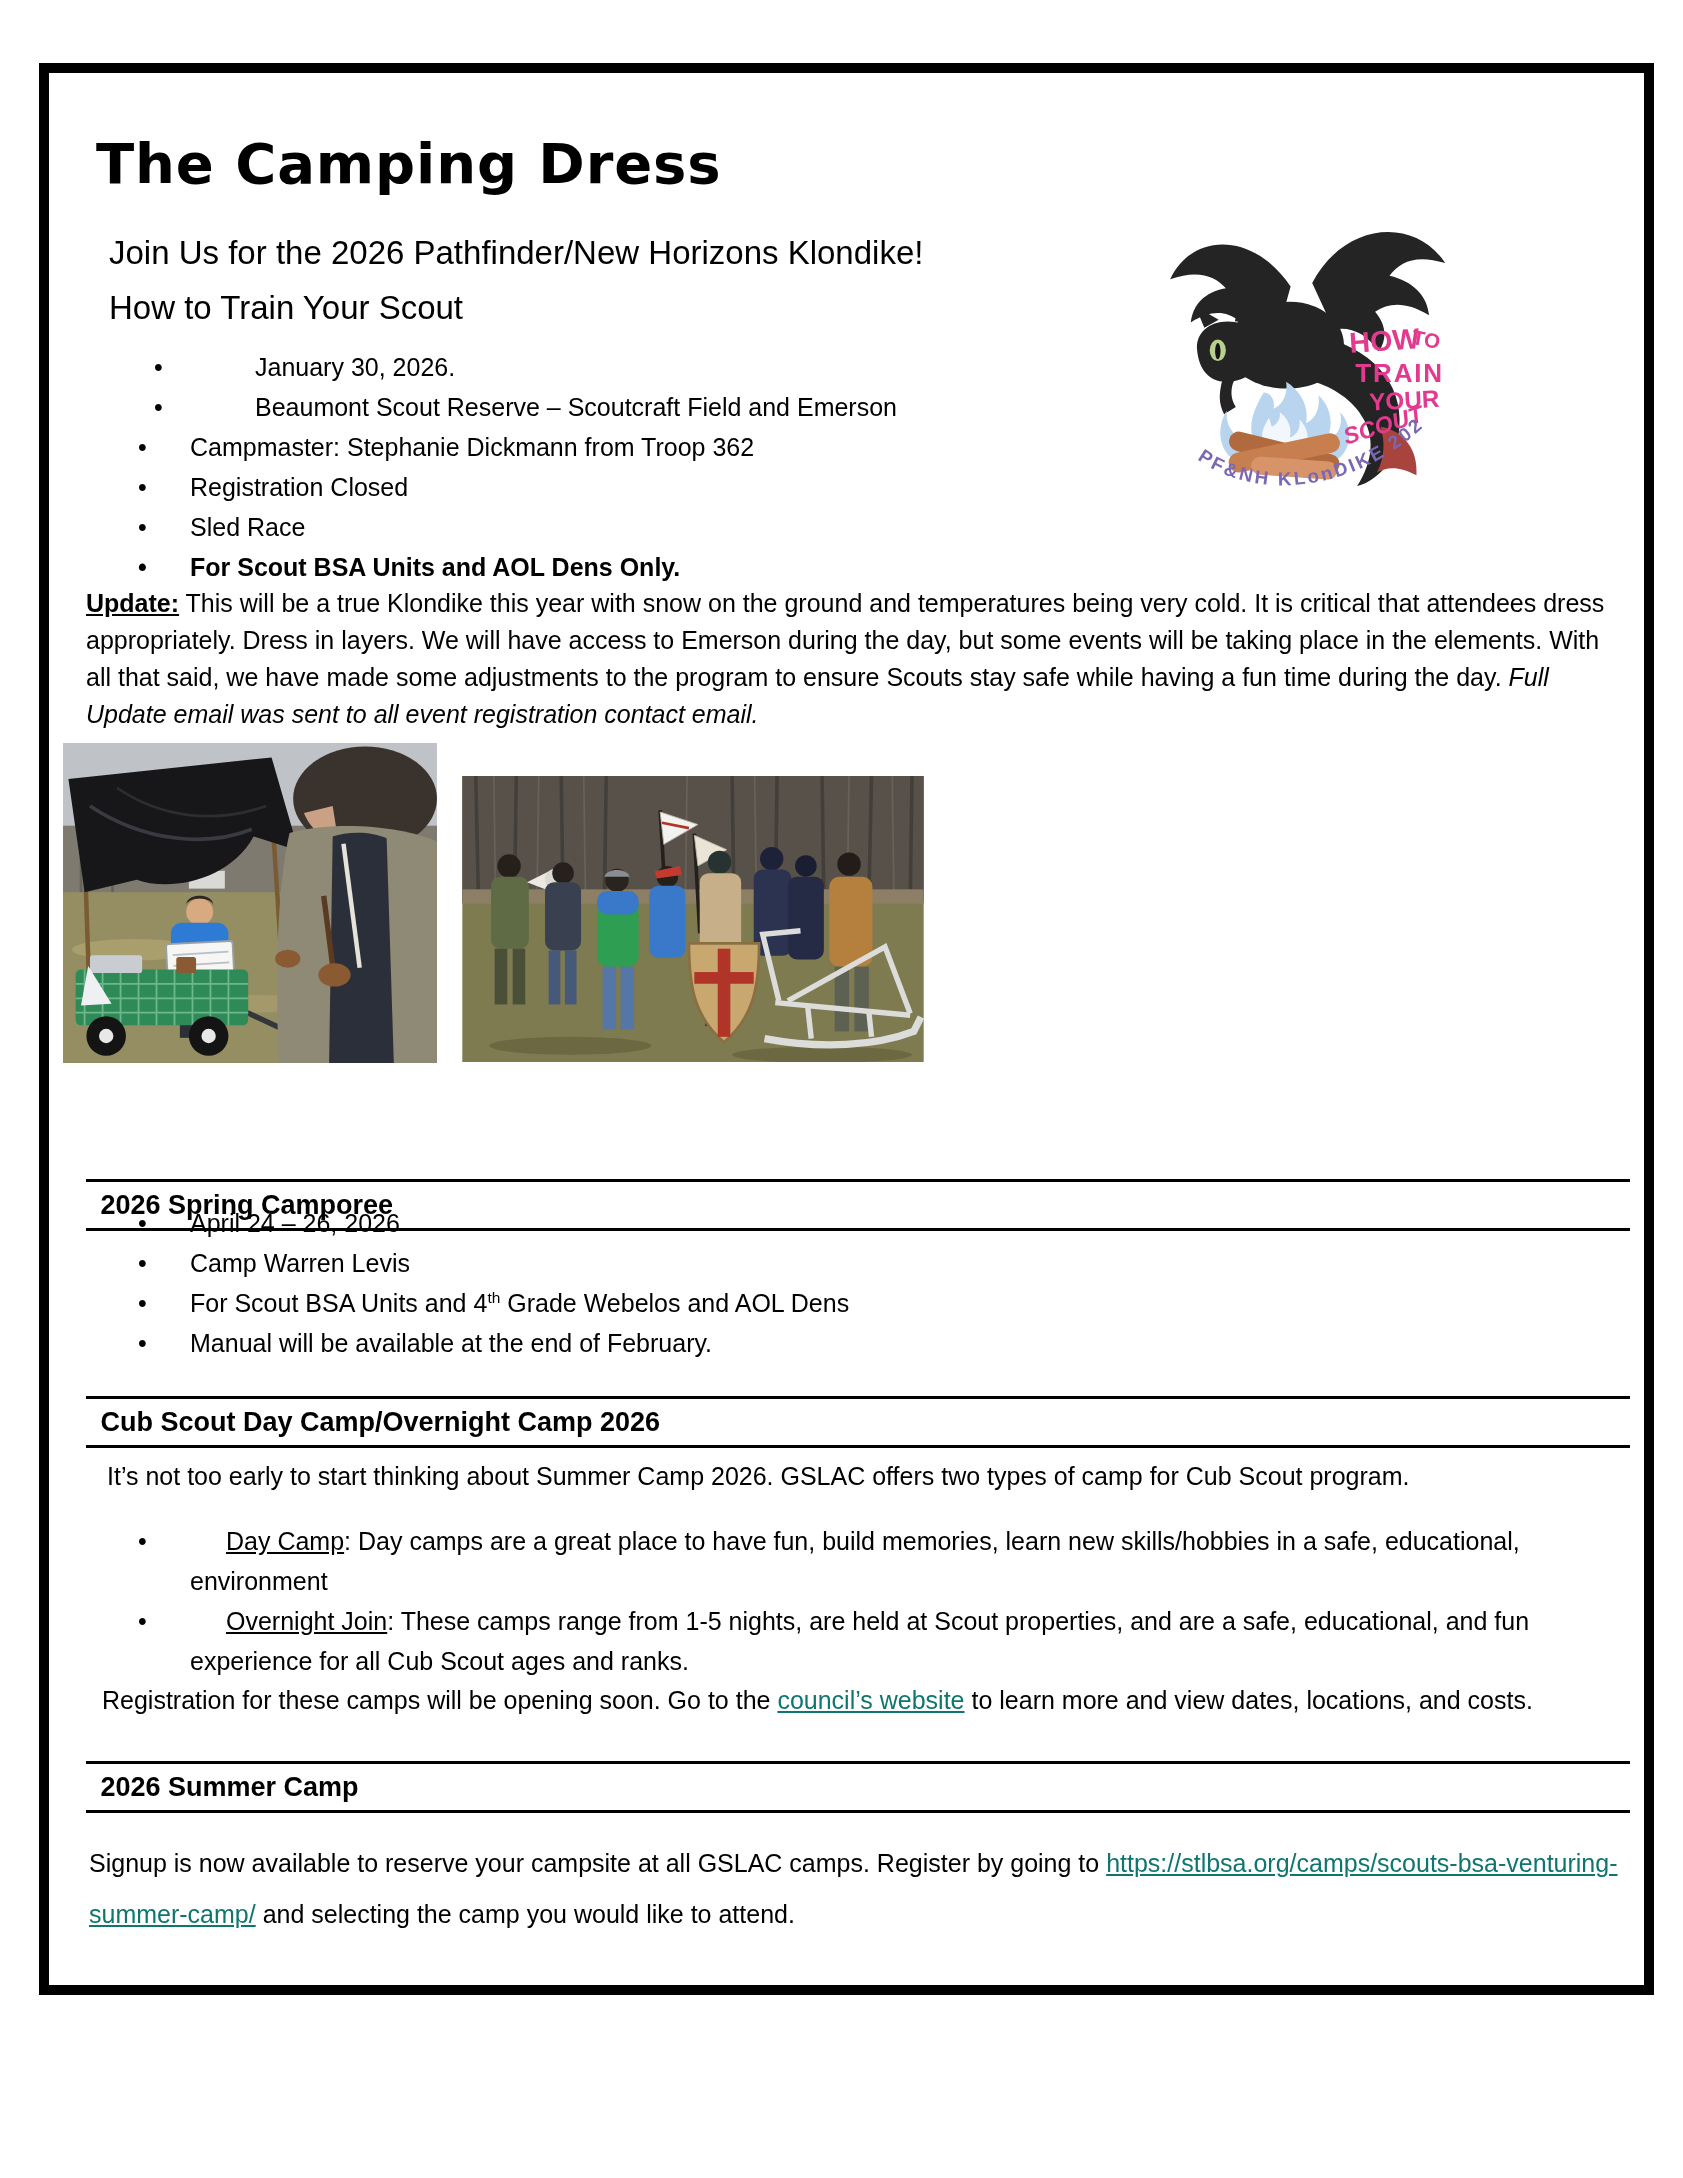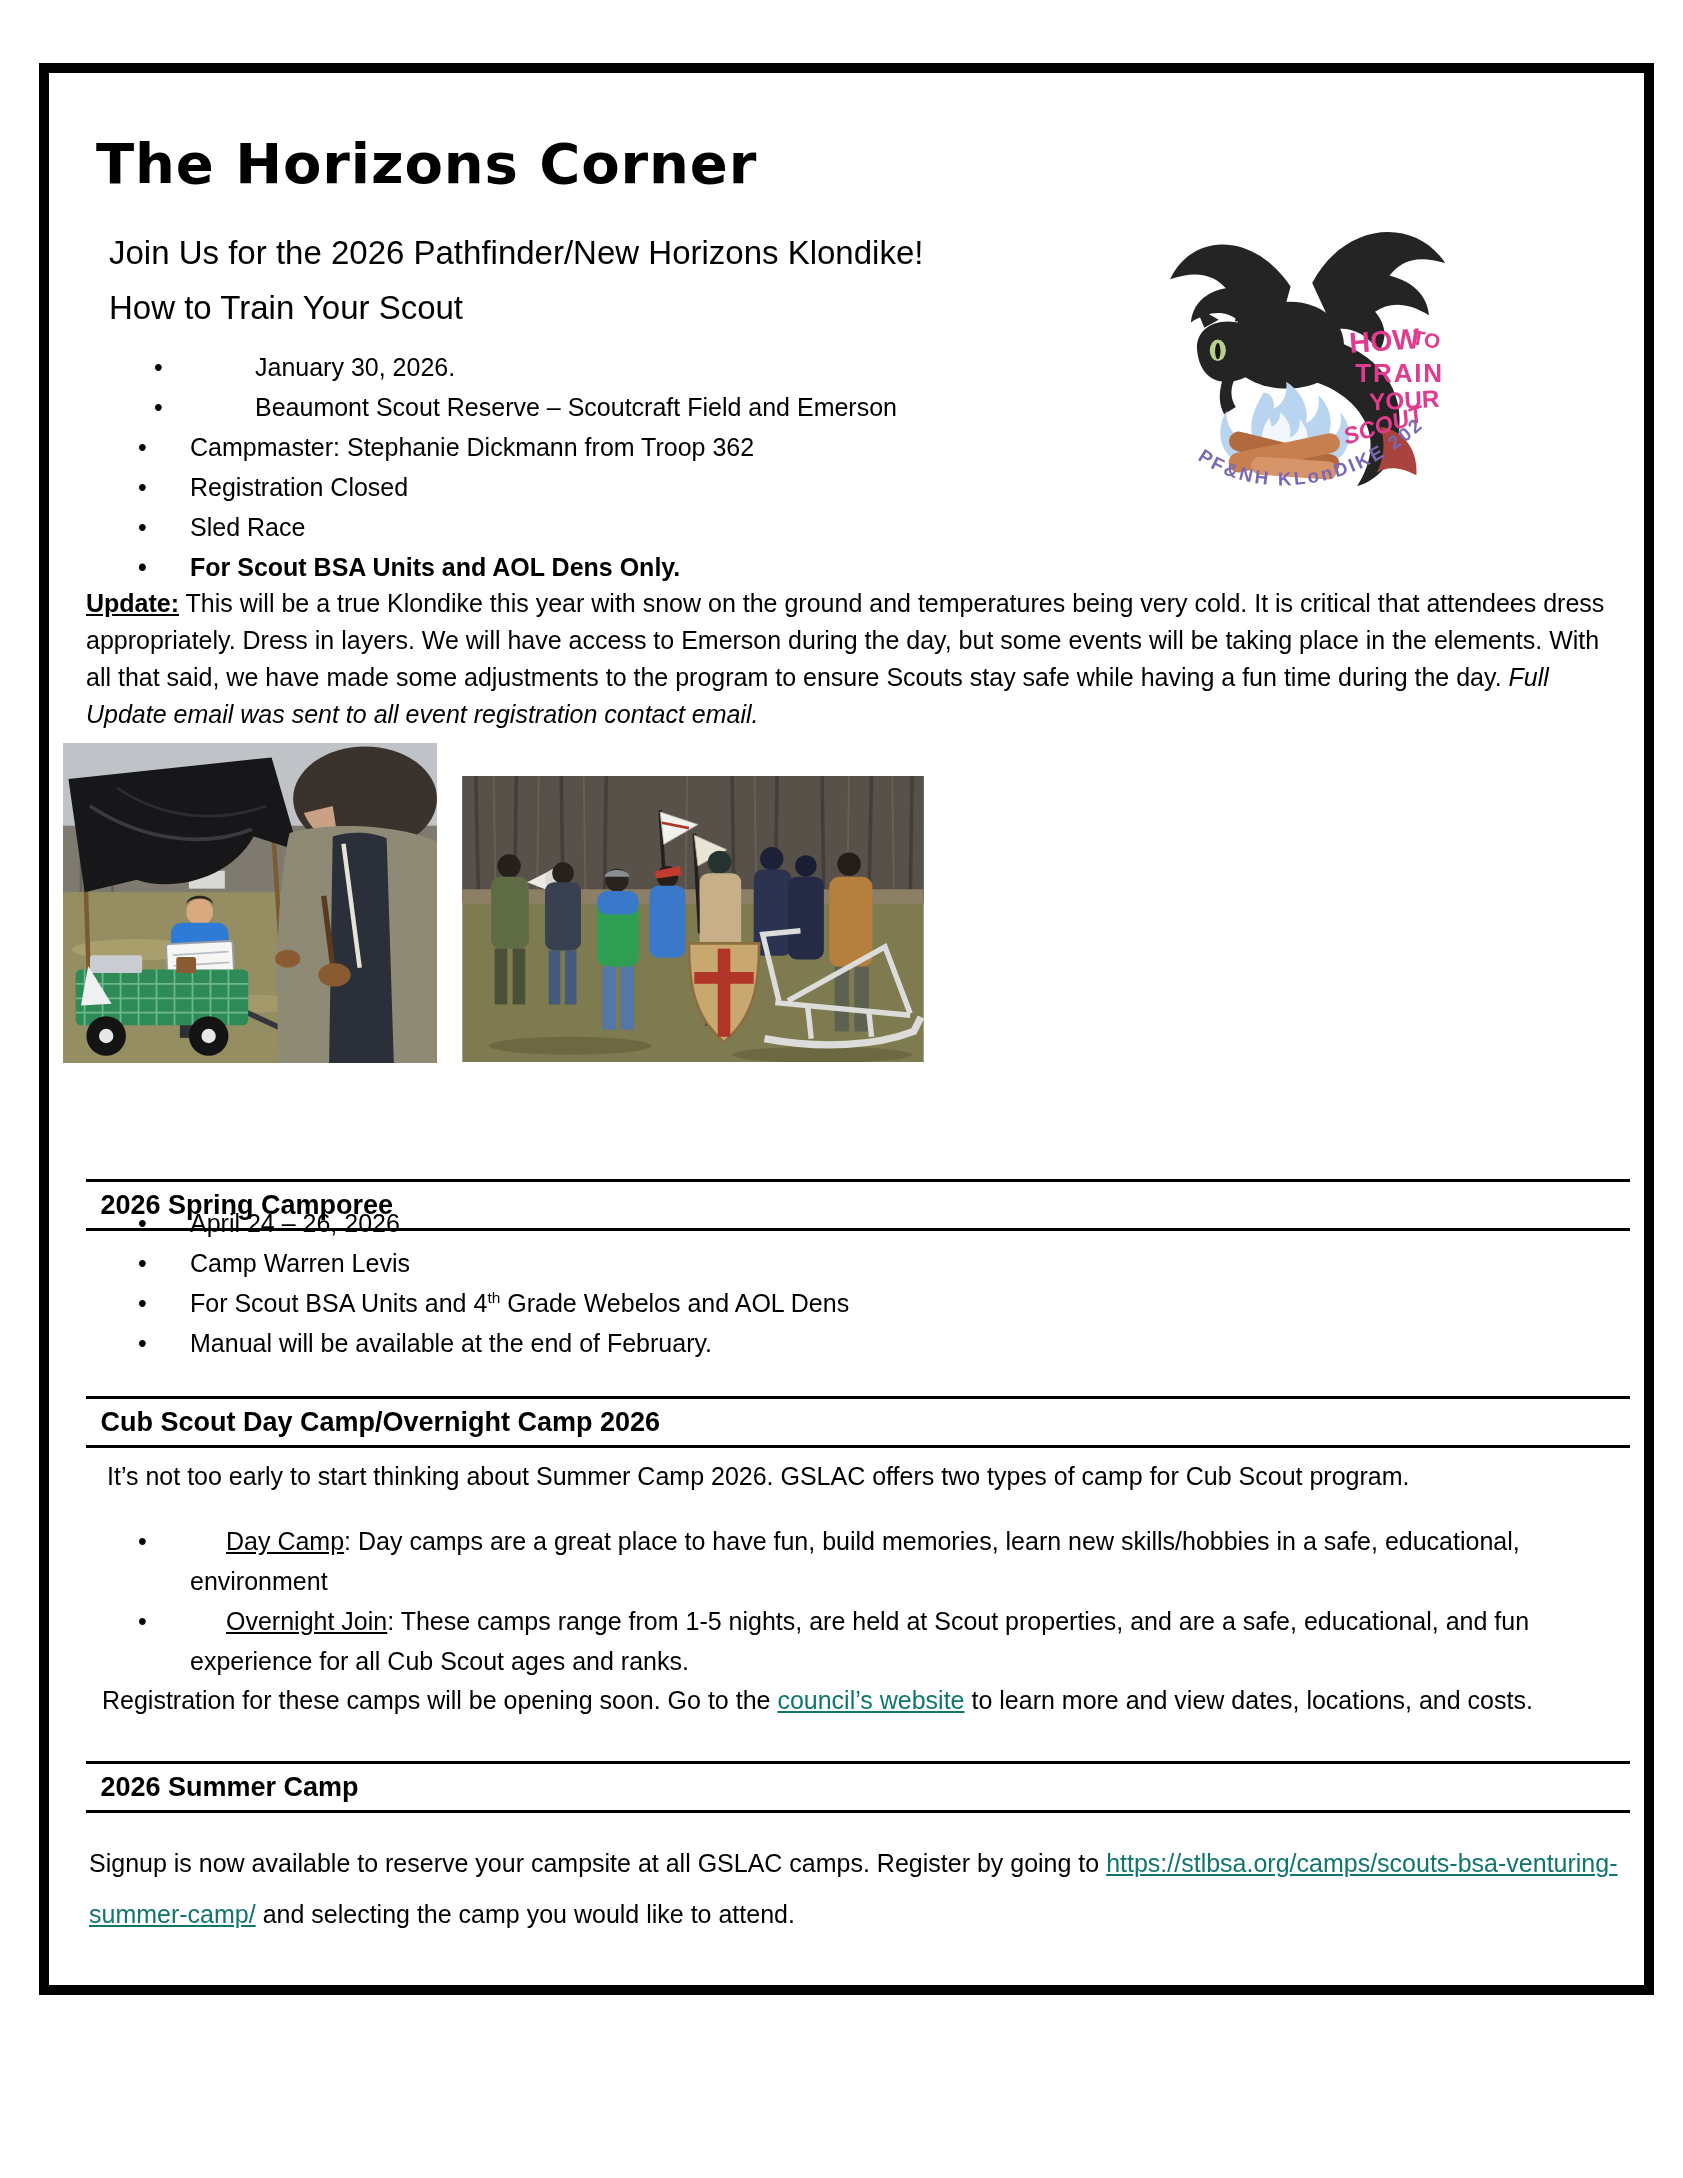--- a/index.html
+++ b/index.html
@@ -46,21 +46,21 @@
   .summer-para{left:89px;top:1838px;width:1544px;line-height:51px;}
   a.doclink{color:#0f766e;text-decoration:underline;cursor:pointer;}
   sup{font-size:0.62em;vertical-align:super;line-height:0;}
 </style>
 </head>
 <body>
 
 <div class="sheet">
   <div class="page-border"></div>
 
-  <div class="masthead">The Horizons Corner</div>
+  <div class="masthead">The Camping Dress</div>
 
   <svg class="logo" viewBox="0 0 356 350">
     <g>
       <path d="M186,92 C222,24 300,18 334,70 C302,60 284,68 272,84 C298,90 314,106 316,128 C292,113 272,113 256,124 C268,138 270,154 260,168 C246,148 228,140 210,144 Z" fill="#242424"></path>
       <path d="M162,96 C120,34 52,36 28,88 C58,77 78,84 90,98 C66,102 53,117 51,136 C73,122 90,123 104,134 C95,147 93,161 100,174 C112,156 130,150 146,154 Z" fill="#242424"></path>
       <path d="M198,152 C262,170 290,212 282,262 C276,298 252,314 236,318 C254,290 256,262 241,240 C228,219 204,206 184,201 Z" fill="#242424"></path>
       <path d="M262,252 C288,256 304,278 302,306 C284,296 269,296 258,303 C267,286 267,268 262,252 Z" fill="#a8433e"></path>
       <path d="M95,162 C105,120 152,104 188,118 C218,130 228,156 217,182 C202,207 166,214 135,207 C109,200 91,184 95,162 Z" fill="#242424"></path>
       <path d="M58,167 C56,148 71,135 92,135 C113,135 130,148 130,167 C130,188 113,202 90,202 C71,202 60,188 58,167 Z" fill="#242424"></path>
       <path d="M66,142 L56,118 L82,133 Z" fill="#242424"></path>

